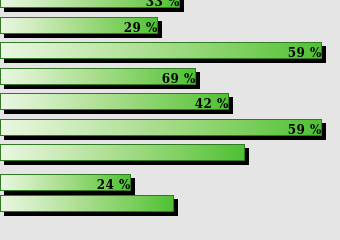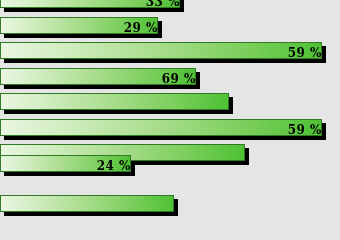--- a/index.html
+++ b/index.html
@@ -59,31 +59,32 @@
       <div class="bar-label">59 %</div>
     </div>
     <div class="bar-row" style="top: 67.5px; width: 201px; height: 22px;">
       <div class="bar-shadow" style="width: 196px; height: 17px;"></div>
       <div class="bar-body" style="width: 196px; height: 17px;"></div>
       <div class="bar-label">69 %</div>
     </div>
     <div class="bar-row" style="top: 93px; width: 234px; height: 22px;">
       <div class="bar-shadow" style="width: 229px; height: 17px;"></div>
       <div class="bar-body" style="width: 229px; height: 17px;"></div>
+      <div class="bar-label">42 %</div>
     </div>
     <div class="bar-row" style="top: 118.5px; width: 327px; height: 22px;">
       <div class="bar-shadow" style="width: 322px; height: 17px;"></div>
       <div class="bar-body" style="width: 322px; height: 17px;"></div>
       <div class="bar-label">59 %</div>
     </div>
     <div class="bar-row" style="top: 144px; width: 250px; height: 22px;">
       <div class="bar-shadow" style="width: 245px; height: 17px;"></div>
       <div class="bar-body" style="width: 245px; height: 17px;"></div>
     </div>
-    <div class="bar-row" style="top: 155px; width: 136px; height: 22px;">
+    <div class="bar-row" style="top: 174px; width: 136px; height: 22px;">
       <div class="bar-shadow" style="width: 131px; height: 17px;"></div>
       <div class="bar-body" style="width: 131px; height: 17px;"></div>
       <div class="bar-label">24 %</div>
     </div>
     <div class="bar-row" style="top: 195px; width: 179px; height: 22px;">
       <div class="bar-shadow" style="width: 174px; height: 17px;"></div>
       <div class="bar-body" style="width: 174px; height: 17px;"></div>
     </div>
   </div>
 

